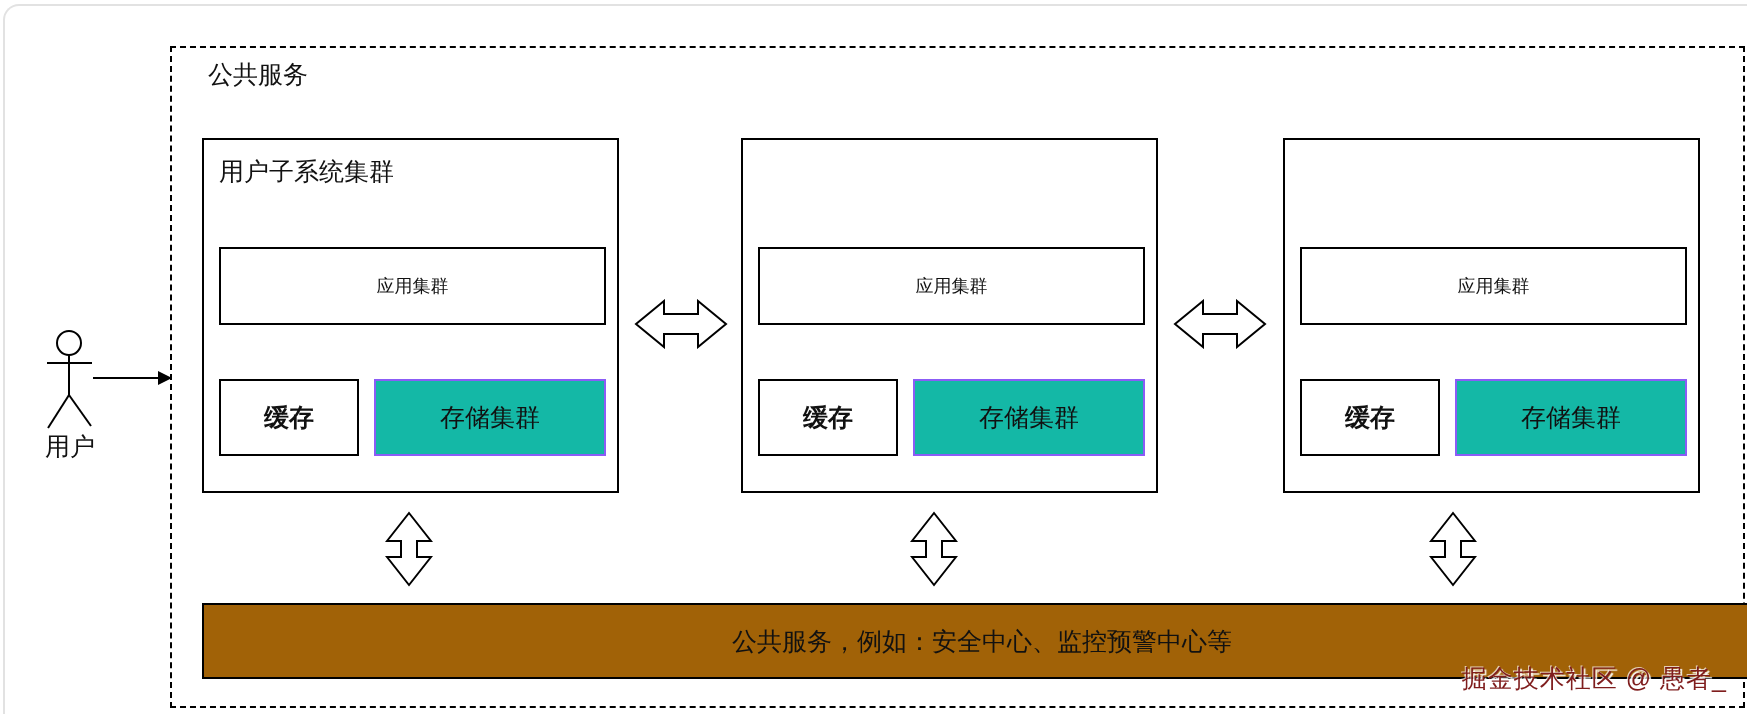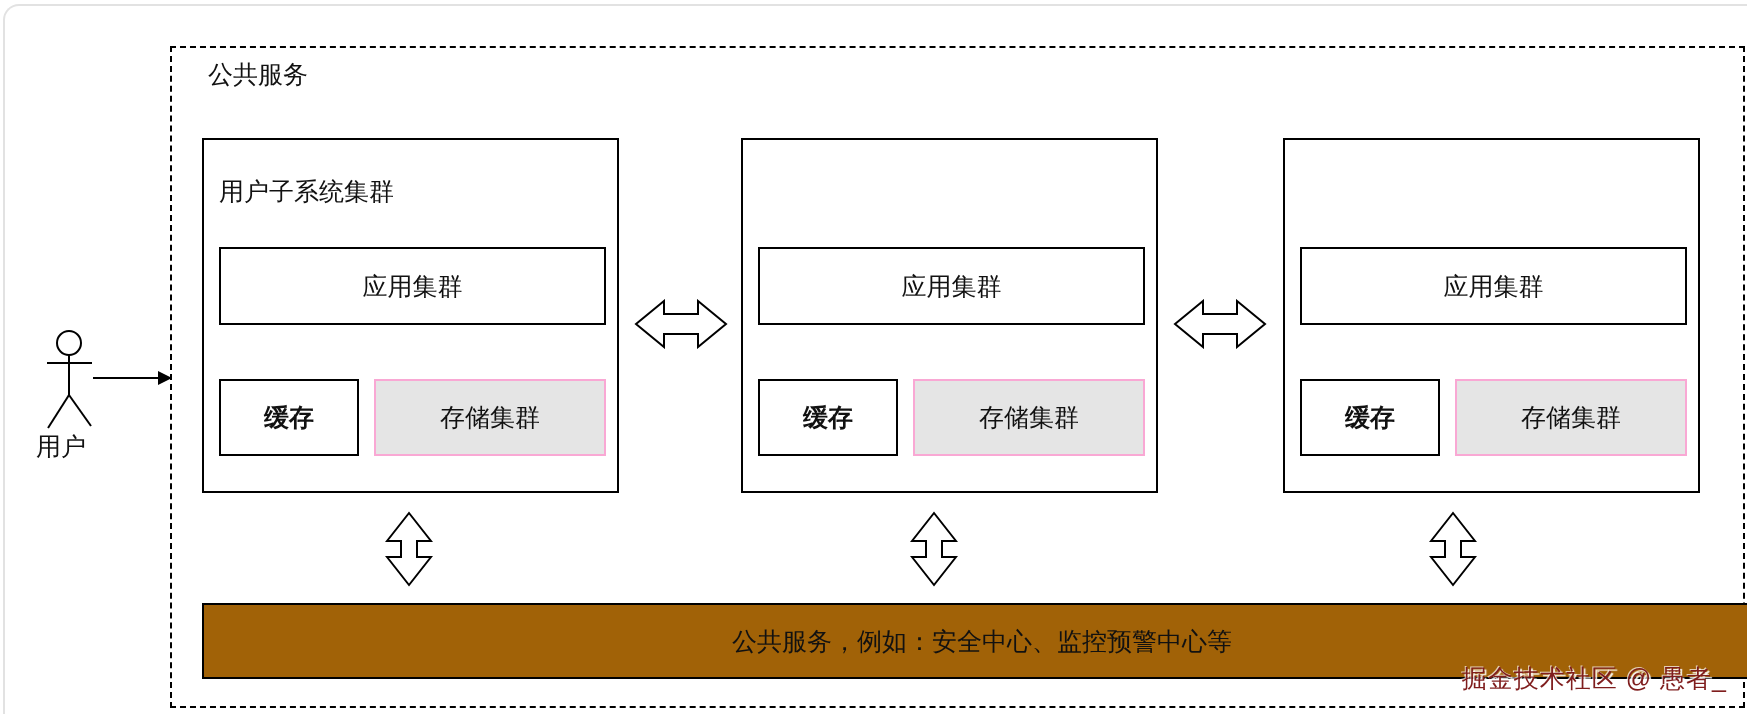--- a/index.html
+++ b/index.html
@@ -18,55 +18,55 @@
     border:2px dashed #000;box-sizing:border-box;background:transparent;
   }
   .system-label{
     position:absolute;left:208px;top:58px;font-size:25px;color:#111;white-space:nowrap;
   }
   .subsystem{
     position:absolute;top:138px;width:417px;height:355px;
     border:2px solid #000;box-sizing:border-box;background:#fff;
   }
   .subsystem-title{
-    position:absolute;left:15px;top:15px;font-size:25px;color:#111;white-space:nowrap;margin-top:20px;
+    position:absolute;left:15px;top:15px;font-size:25px;color:#111;white-space:nowrap;
   }
   .app-cluster{
     position:absolute;left:15px;top:107px;width:387px;height:78px;
     border:2px solid #000;box-sizing:border-box;
-    display:flex;align-items:center;justify-content:center;font-size:25px;background:#fff;
+    display:flex;align-items:center;justify-content:center;font-size:18px;background:#fff;
   }
   .cache-box{
     position:absolute;left:15px;top:239px;width:140px;height:77px;
     border:2px solid #000;box-sizing:border-box;
     display:flex;align-items:center;justify-content:center;font-size:25px;background:#fff;font-weight:bold;
   }
   .storage-box{
     position:absolute;left:170px;top:239px;width:232px;height:77px;
-    border:2px solid #f9a8d4;box-sizing:border-box;
-    display:flex;align-items:center;justify-content:center;font-size:25px;background:#e5e5e5;
+    border:2px solid #8b5cf6;box-sizing:border-box;
+    display:flex;align-items:center;justify-content:center;font-size:25px;background:#14b8a6;
   }
   #subsystem-1{left:202px;}
   #subsystem-2{left:741px;}
   #subsystem-3{left:1283px;}
   .h-arrow{position:absolute;top:299px;width:94px;height:50px;}
   #h-arrow-1{left:634px;}
   #h-arrow-2{left:1173px;}
   .v-arrow{position:absolute;top:511px;width:48px;height:76px;}
   #v-arrow-1{left:385px;}
   #v-arrow-2{left:910px;}
   #v-arrow-3{left:1429px;}
   .common-services{
     position:absolute;left:202px;top:603px;width:1560px;height:76px;
     border:2px solid #000;box-sizing:border-box;background:#a16207;
     display:flex;align-items:center;justify-content:center;font-size:25px;
   }
   .actor{position:absolute;left:40px;top:325px;width:62px;height:108px;}
   .actor-label{
-    position:absolute;left:36px;top:430px;width:68px;
+    position:absolute;left:36px;top:430px;width:68px;text-align:center;
     font-size:25px;color:#111;
   }
   .user-arrow{position:absolute;left:93px;top:368px;width:79px;height:20px;}
   .watermark{
     position:absolute;right:20px;top:662px;font-size:25px;color:#7f1d1d;
     text-shadow:2px 2px 1px rgba(255,255,255,0.95), -1px -1px 0 rgba(255,255,255,0.7);
     white-space:nowrap;z-index:5;letter-spacing:1px;
   }
   svg{display:block;}
 </style>

